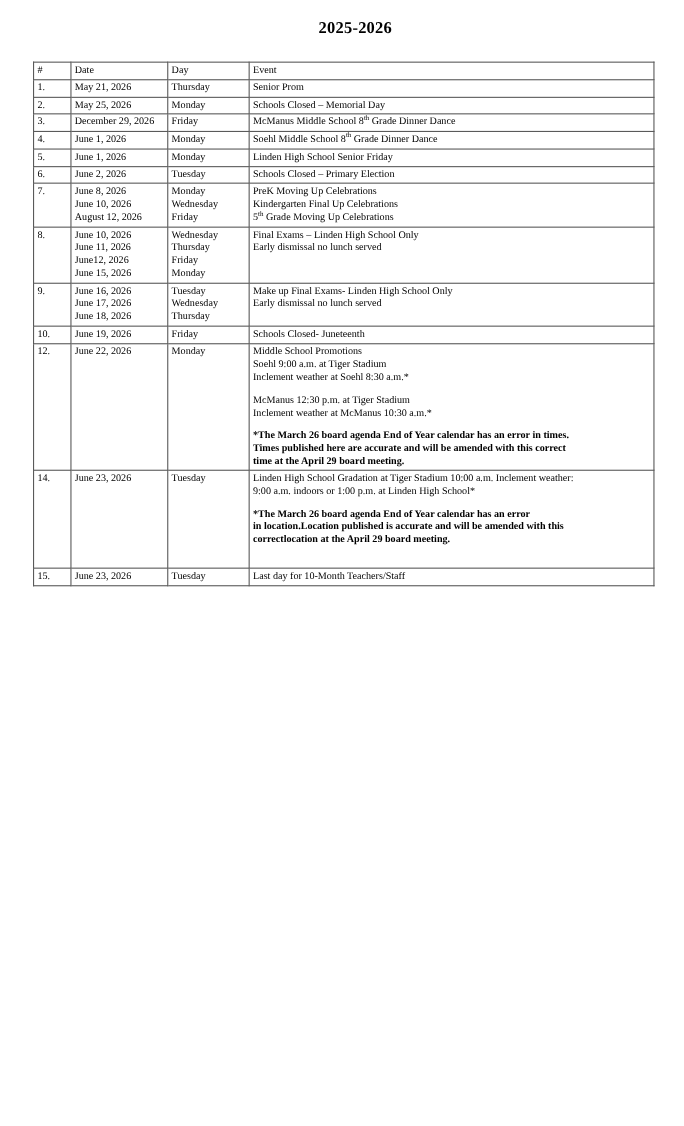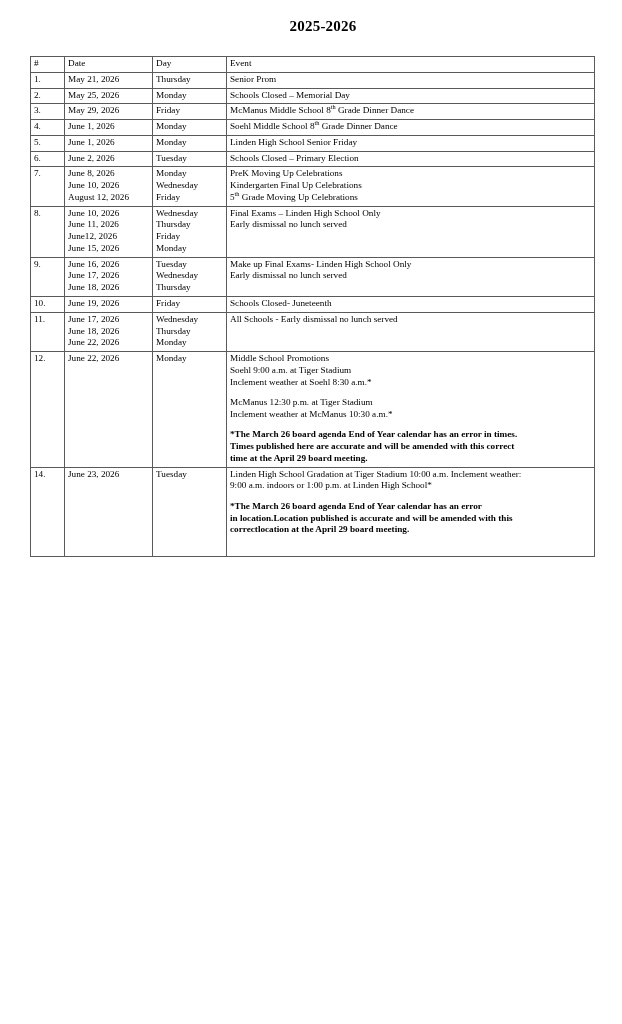--- a/index.html
+++ b/index.html
@@ -106,21 +106,21 @@
           <td class="cell-lines">
             <div>Monday</div>
           </td>
           <td class="cell-lines">
             <div>Schools Closed – Memorial Day</div>
           </td>
         </tr>
         <tr>
           <td>3.</td>
           <td class="cell-lines">
-            <div>May 29, 2026</div>
+            <div>December 29, 2026</div>
           </td>
           <td class="cell-lines">
             <div>Friday</div>
           </td>
           <td class="cell-lines">
             <div>McManus Middle School 8<sup>th</sup> Grade Dinner Dance</div>
           </td>
         </tr>
         <tr>
           <td>4.</td>
@@ -218,36 +218,20 @@
             <div>June 19, 2026</div>
           </td>
           <td class="cell-lines">
             <div>Friday</div>
           </td>
           <td class="cell-lines">
             <div>Schools Closed- Juneteenth</div>
           </td>
         </tr>
         <tr>
-          <td>11.</td>
-          <td class="cell-lines">
-            <div>June 17, 2026</div>
-            <div>June 18, 2026</div>
-            <div>June 22, 2026</div>
-          </td>
-          <td class="cell-lines">
-            <div>Wednesday</div>
-            <div>Thursday</div>
-            <div>Monday</div>
-          </td>
-          <td class="cell-lines">
-            <div>All Schools - Early dismissal no lunch served</div>
-          </td>
-        </tr>
-        <tr>
           <td>12.</td>
           <td class="cell-lines">
             <div>June 22, 2026</div>
           </td>
           <td class="cell-lines">
             <div>Monday</div>
           </td>
           <td class="cell-lines">
             <div>Middle School Promotions</div>
             <div>Soehl 9:00 a.m. at Tiger Stadium</div>
@@ -273,16 +257,28 @@
             <div>Linden High School Gradation at Tiger Stadium 10:00 a.m. Inclement weather:</div>
             <div>9:00 a.m. indoors or 1:00 p.m. at Linden High School*</div>
             <div class="blank-line"></div>
             <div><b>*The March 26 board agenda End of Year calendar has an error</b></div>
             <div><b>in location.Location published is accurate and will be amended with this</b></div>
             <div><b>correctlocation at the April 29 board meeting.</b></div>
             <div class="blank-line"></div>
             <div class="blank-line"></div>
           </td>
         </tr>
+        <tr>
+          <td>15.</td>
+          <td class="cell-lines">
+            <div>June 23, 2026</div>
+          </td>
+          <td class="cell-lines">
+            <div>Tuesday</div>
+          </td>
+          <td class="cell-lines">
+            <div>Last day for 10-Month Teachers/Staff</div>
+          </td>
+        </tr>
       </tbody>
   </table>
 
 </div>
 
 </body></html>

